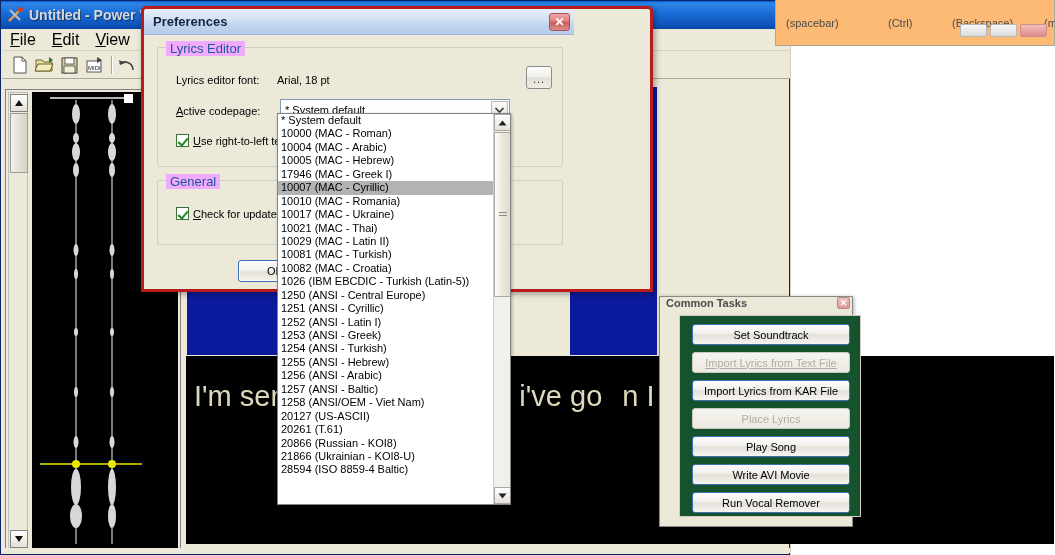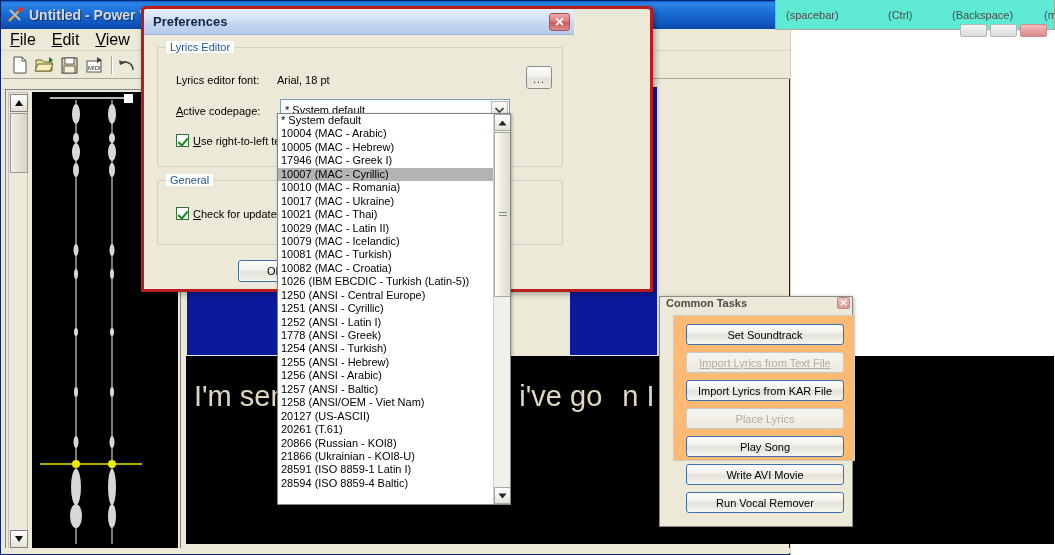--- a/index.html
+++ b/index.html
@@ -104,22 +104,22 @@
     font-family: "Liberation Sans", sans-serif;
   }
   .lyric-hl { color: #ffffff; }
 
   .app-statusbar {
     position: absolute; left: 1px; bottom: 1px; width: 788px; height: 5px; background: #ece9d8;
   }
 
   
   .keyhint-win {
-    position: absolute; left: 775px; top: 0px; width: 280px; height: 30px;
-    background: #5eead4; border: 1px solid #aca899; border-top: none;
+    position: absolute; left: 775px; top: 0px; width: 280px; height: 46px;
+    background: #fdba74; border: 1px solid #aca899; border-top: none;
     display: flex; align-items: center;
   }
   .keyhint {
     color: #4c4c4c; font-size: 11px; white-space: nowrap; position: absolute;
   }
   .winbtns {
     position: absolute; left: 960px; top: 22px; width: 92px; height: 16px;
     display: flex; gap: 3px; align-items: center;
   }
   .winbtn {
@@ -159,21 +159,21 @@
     color: #fff; font-size: 12px; font-weight: bold; line-height: 1;
   }
   .prefs-body { position: absolute; left: 0; top: 26px; width: 430px; height: 258px; }
 
   .groupbox {
     position: absolute; border: 1px solid #d0cec4;
     background: transparent; border-radius: 2px;
   }
   .groupbox .legend {
     position: absolute; top: -7px; left: 8px; padding: 0 4px;
-    background: #ffffff; color: #22559c; font-size: 11px; text-align: center;
+    background: #f0abfc; color: #22559c; font-size: 13px; text-align: center;
   }
   .lbl { position: absolute; font-size: 11px; color: #000; white-space: nowrap; }
   .lbl u { text-decoration: underline; }
 
   .browse-btn {
     position: absolute; width: 26px; height: 23px;
     background: linear-gradient(180deg,#fdfdfd 0%,#f0efe9 48%,#e2e0d6 52%,#eeece4 100%);
     border: 1px solid #8c8c8c; border-radius: 3px;
     display: flex; align-items: flex-end; justify-content: center;
     font-size: 11px; color: #333; padding-bottom: 3px; letter-spacing: 1px;
@@ -264,22 +264,22 @@
     background: #ece9d8;
   }
   .tasks-title .t { flex: 1 1 auto; }
   .tasks-close {
     width: 13px; height: 12px; border: 1px solid #b58a8a; border-radius: 2px;
     background: linear-gradient(180deg,#f0bcbc 0%,#e09a9a 100%);
     display: flex; align-items: center; justify-content: center;
     color: #fff; font-size: 9px; line-height: 1;
   }
   .tasks-inner {
-    position: absolute; left: 13px; top: 18px; width: 182px; height: 146px;
-    border: 1px solid #cfcdc3; background: #fdba74;
+    position: absolute; left: 19px; top: 18px; width: 182px; height: 202px;
+    border: 1px solid #cfcdc3; background: #14532d;
   }
   .task-btn {
     position: absolute; left: 12px; width: 158px; height: 21px;
     background: linear-gradient(180deg,#fdfdfd 0%,#f2f1ec 42%,#e3e1d7 52%,#f6f5f1 100%);
     border: 1px solid #3c6fb4; border-radius: 3px;
     display: flex; align-items: center; justify-content: center;
     font-size: 11px; color: #000;
   }
   .task-btn.disabled {
     border-color: #cbc9bf; color: #b0aea4;
@@ -470,46 +470,45 @@
         <span class="lbl" style="position:static;"><u>C</u>heck for updates</span>
       </div>
 
       <span class="ok-btn" style="left:94px; top:225px;">OK</span>
     </div>
   </div>
 
   <div class="dropdown">
     <div class="dd-list" id="dd-list">
         <div class="dd-item">* System default</div>
+        <div class="dd-item">10000 (MAC - Roman)</div>
         <div class="dd-item">10004 (MAC - Arabic)</div>
         <div class="dd-item">10005 (MAC - Hebrew)</div>
         <div class="dd-item">17946 (MAC - Greek I)</div>
         <div class="dd-item sel">10007 (MAC - Cyrillic)</div>
         <div class="dd-item">10010 (MAC - Romania)</div>
         <div class="dd-item">10017 (MAC - Ukraine)</div>
         <div class="dd-item">10021 (MAC - Thai)</div>
         <div class="dd-item">10029 (MAC - Latin II)</div>
-        <div class="dd-item">10079 (MAC - Icelandic)</div>
         <div class="dd-item">10081 (MAC - Turkish)</div>
         <div class="dd-item">10082 (MAC - Croatia)</div>
         <div class="dd-item">1026  (IBM EBCDIC - Turkish (Latin-5))</div>
         <div class="dd-item">1250  (ANSI - Central Europe)</div>
         <div class="dd-item">1251  (ANSI - Cyrillic)</div>
         <div class="dd-item">1252  (ANSI - Latin I)</div>
-        <div class="dd-item">1778  (ANSI - Greek)</div>
+        <div class="dd-item">1253  (ANSI - Greek)</div>
         <div class="dd-item">1254  (ANSI - Turkish)</div>
         <div class="dd-item">1255  (ANSI - Hebrew)</div>
         <div class="dd-item">1256  (ANSI - Arabic)</div>
         <div class="dd-item">1257  (ANSI - Baltic)</div>
         <div class="dd-item">1258  (ANSI/OEM - Viet Nam)</div>
         <div class="dd-item">20127 (US-ASCII)</div>
         <div class="dd-item">20261 (T.61)</div>
         <div class="dd-item">20866 (Russian - KOI8)</div>
         <div class="dd-item">21866 (Ukrainian - KOI8-U)</div>
-        <div class="dd-item">28591 (ISO 8859-1 Latin I)</div>
         <div class="dd-item">28594 (ISO 8859-4 Baltic)</div>
       </div>
     <div class="dd-scroll">
       <div class="dd-sb-btn up">
         <svg width="9" height="6" viewBox="0 0 9 6">
             <path d="M4.5 0.5 L8.5 5.5 L0.5 5.5 Z" fill="#222"></path>
           </svg>
       </div>
       <div class="dd-sb-thumb">
         <span class="dd-sb-grip"></span>

